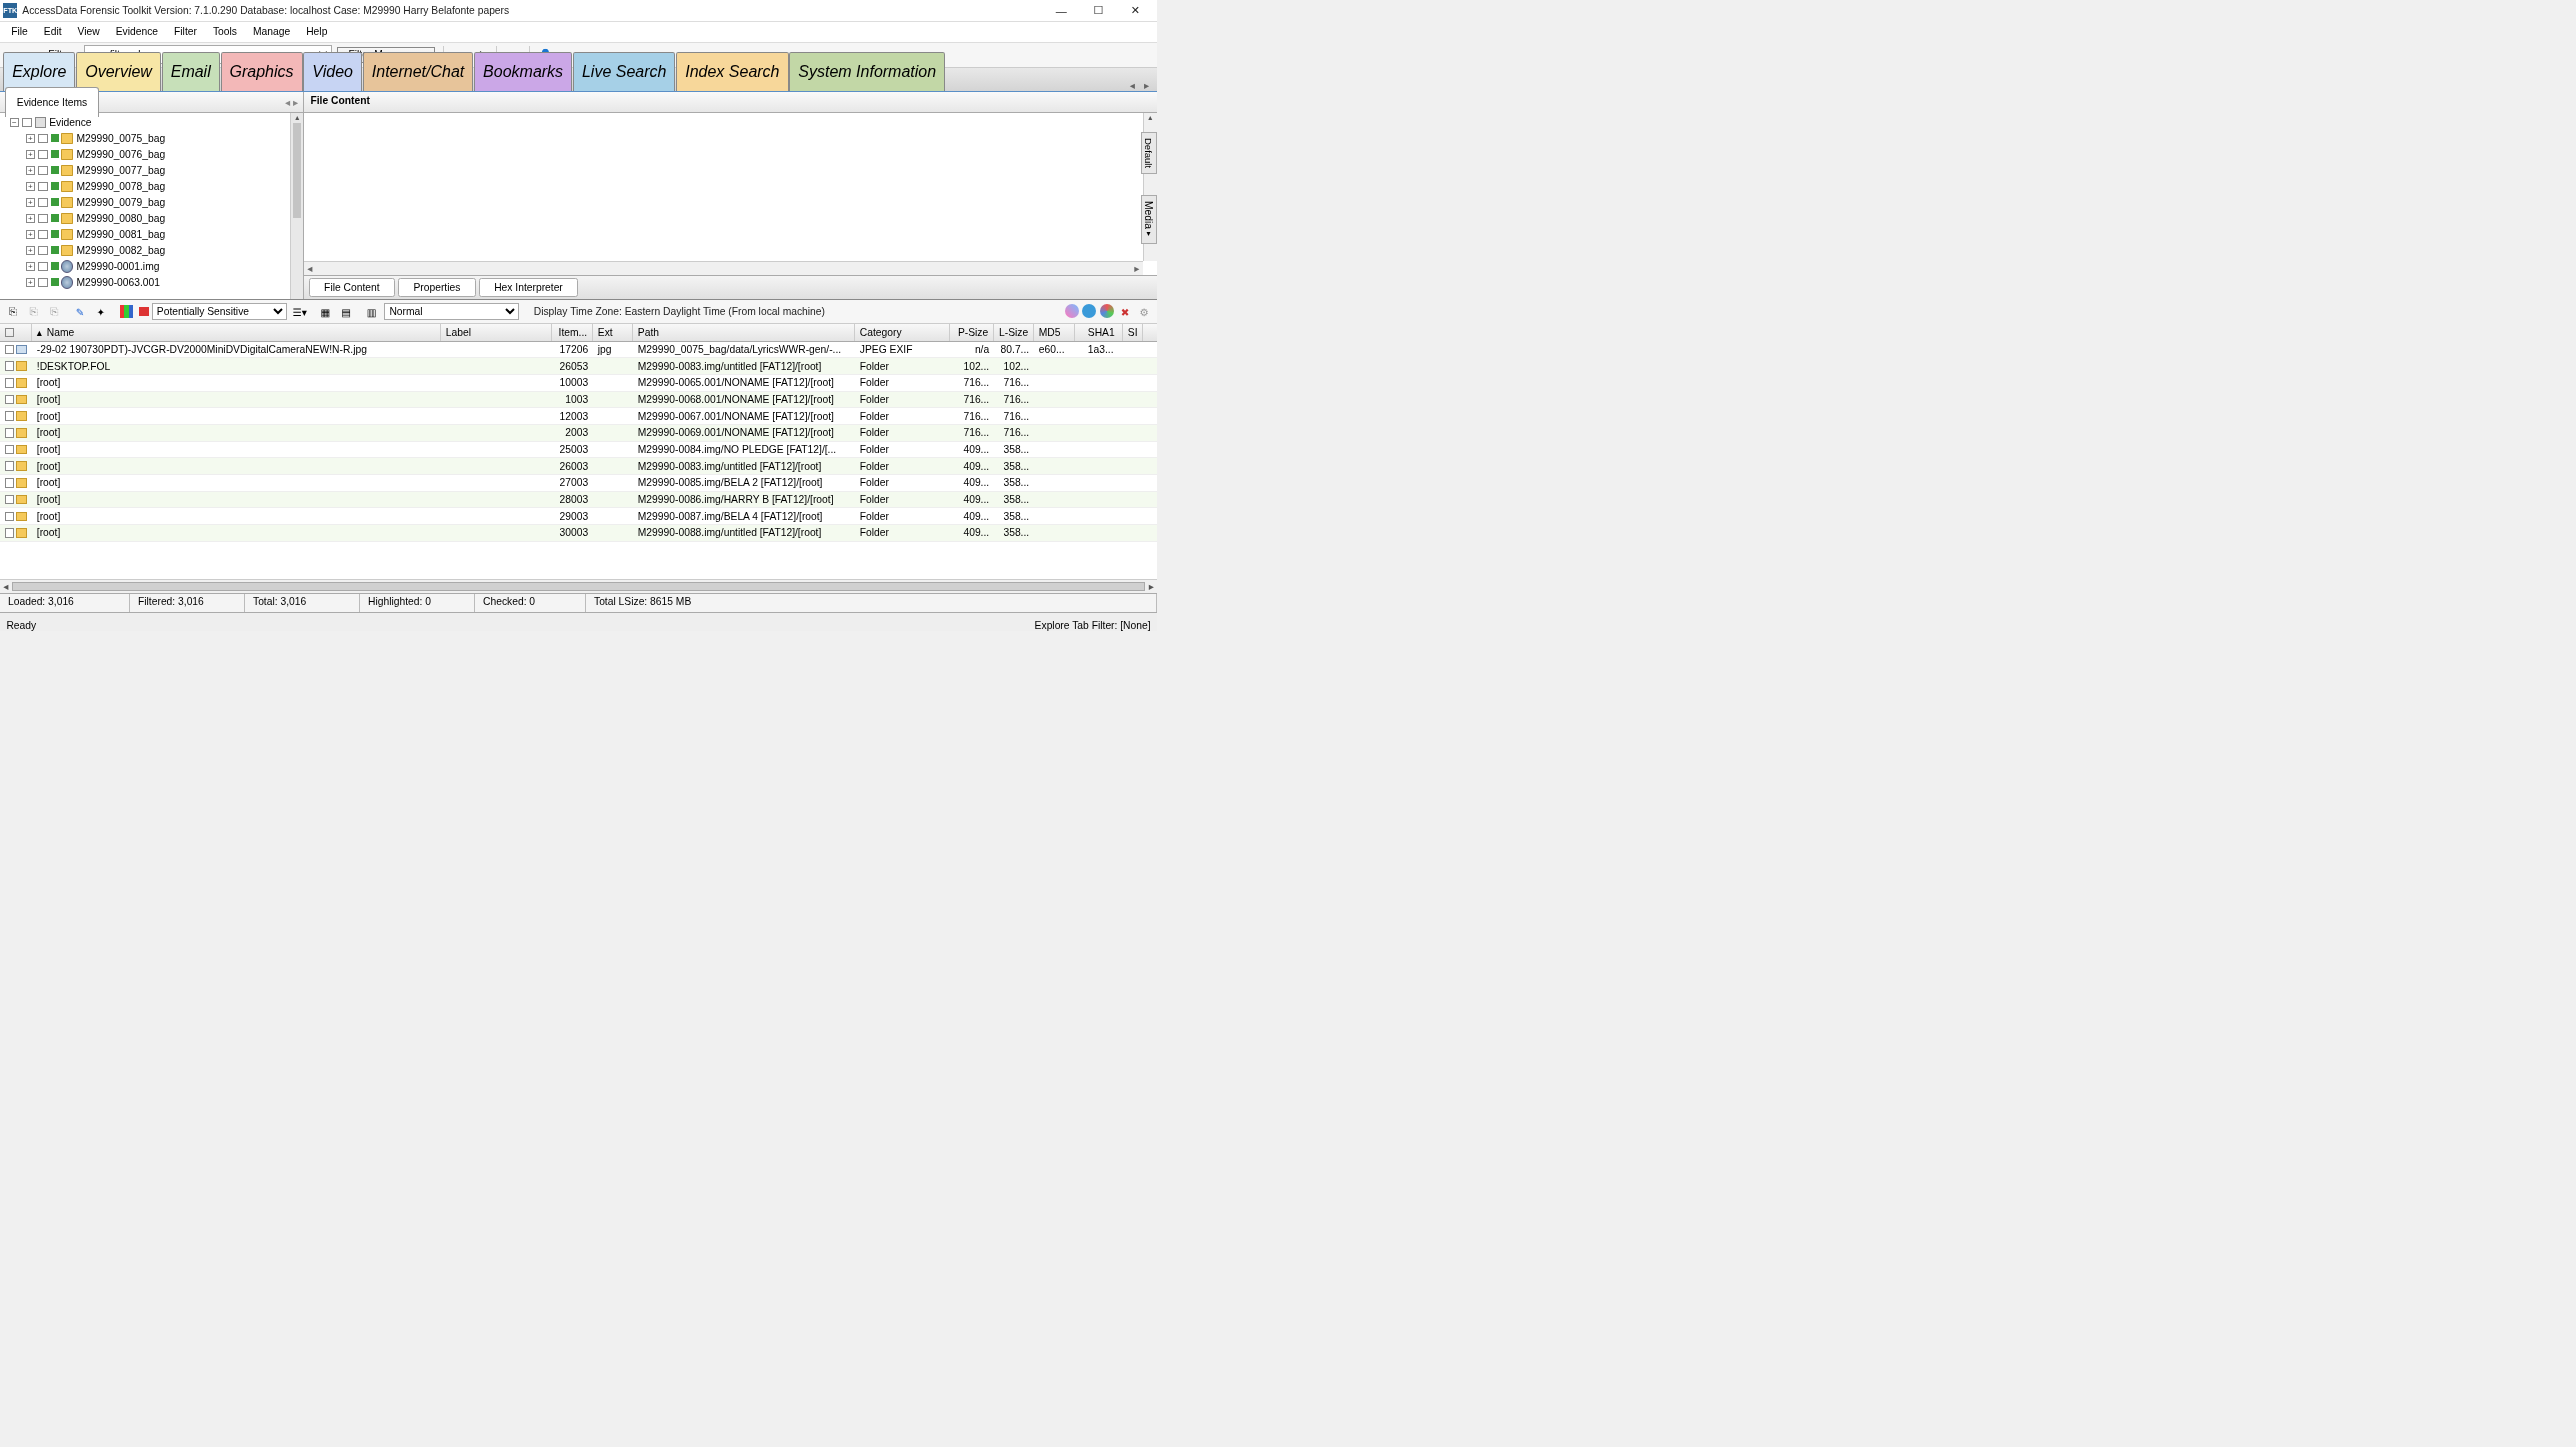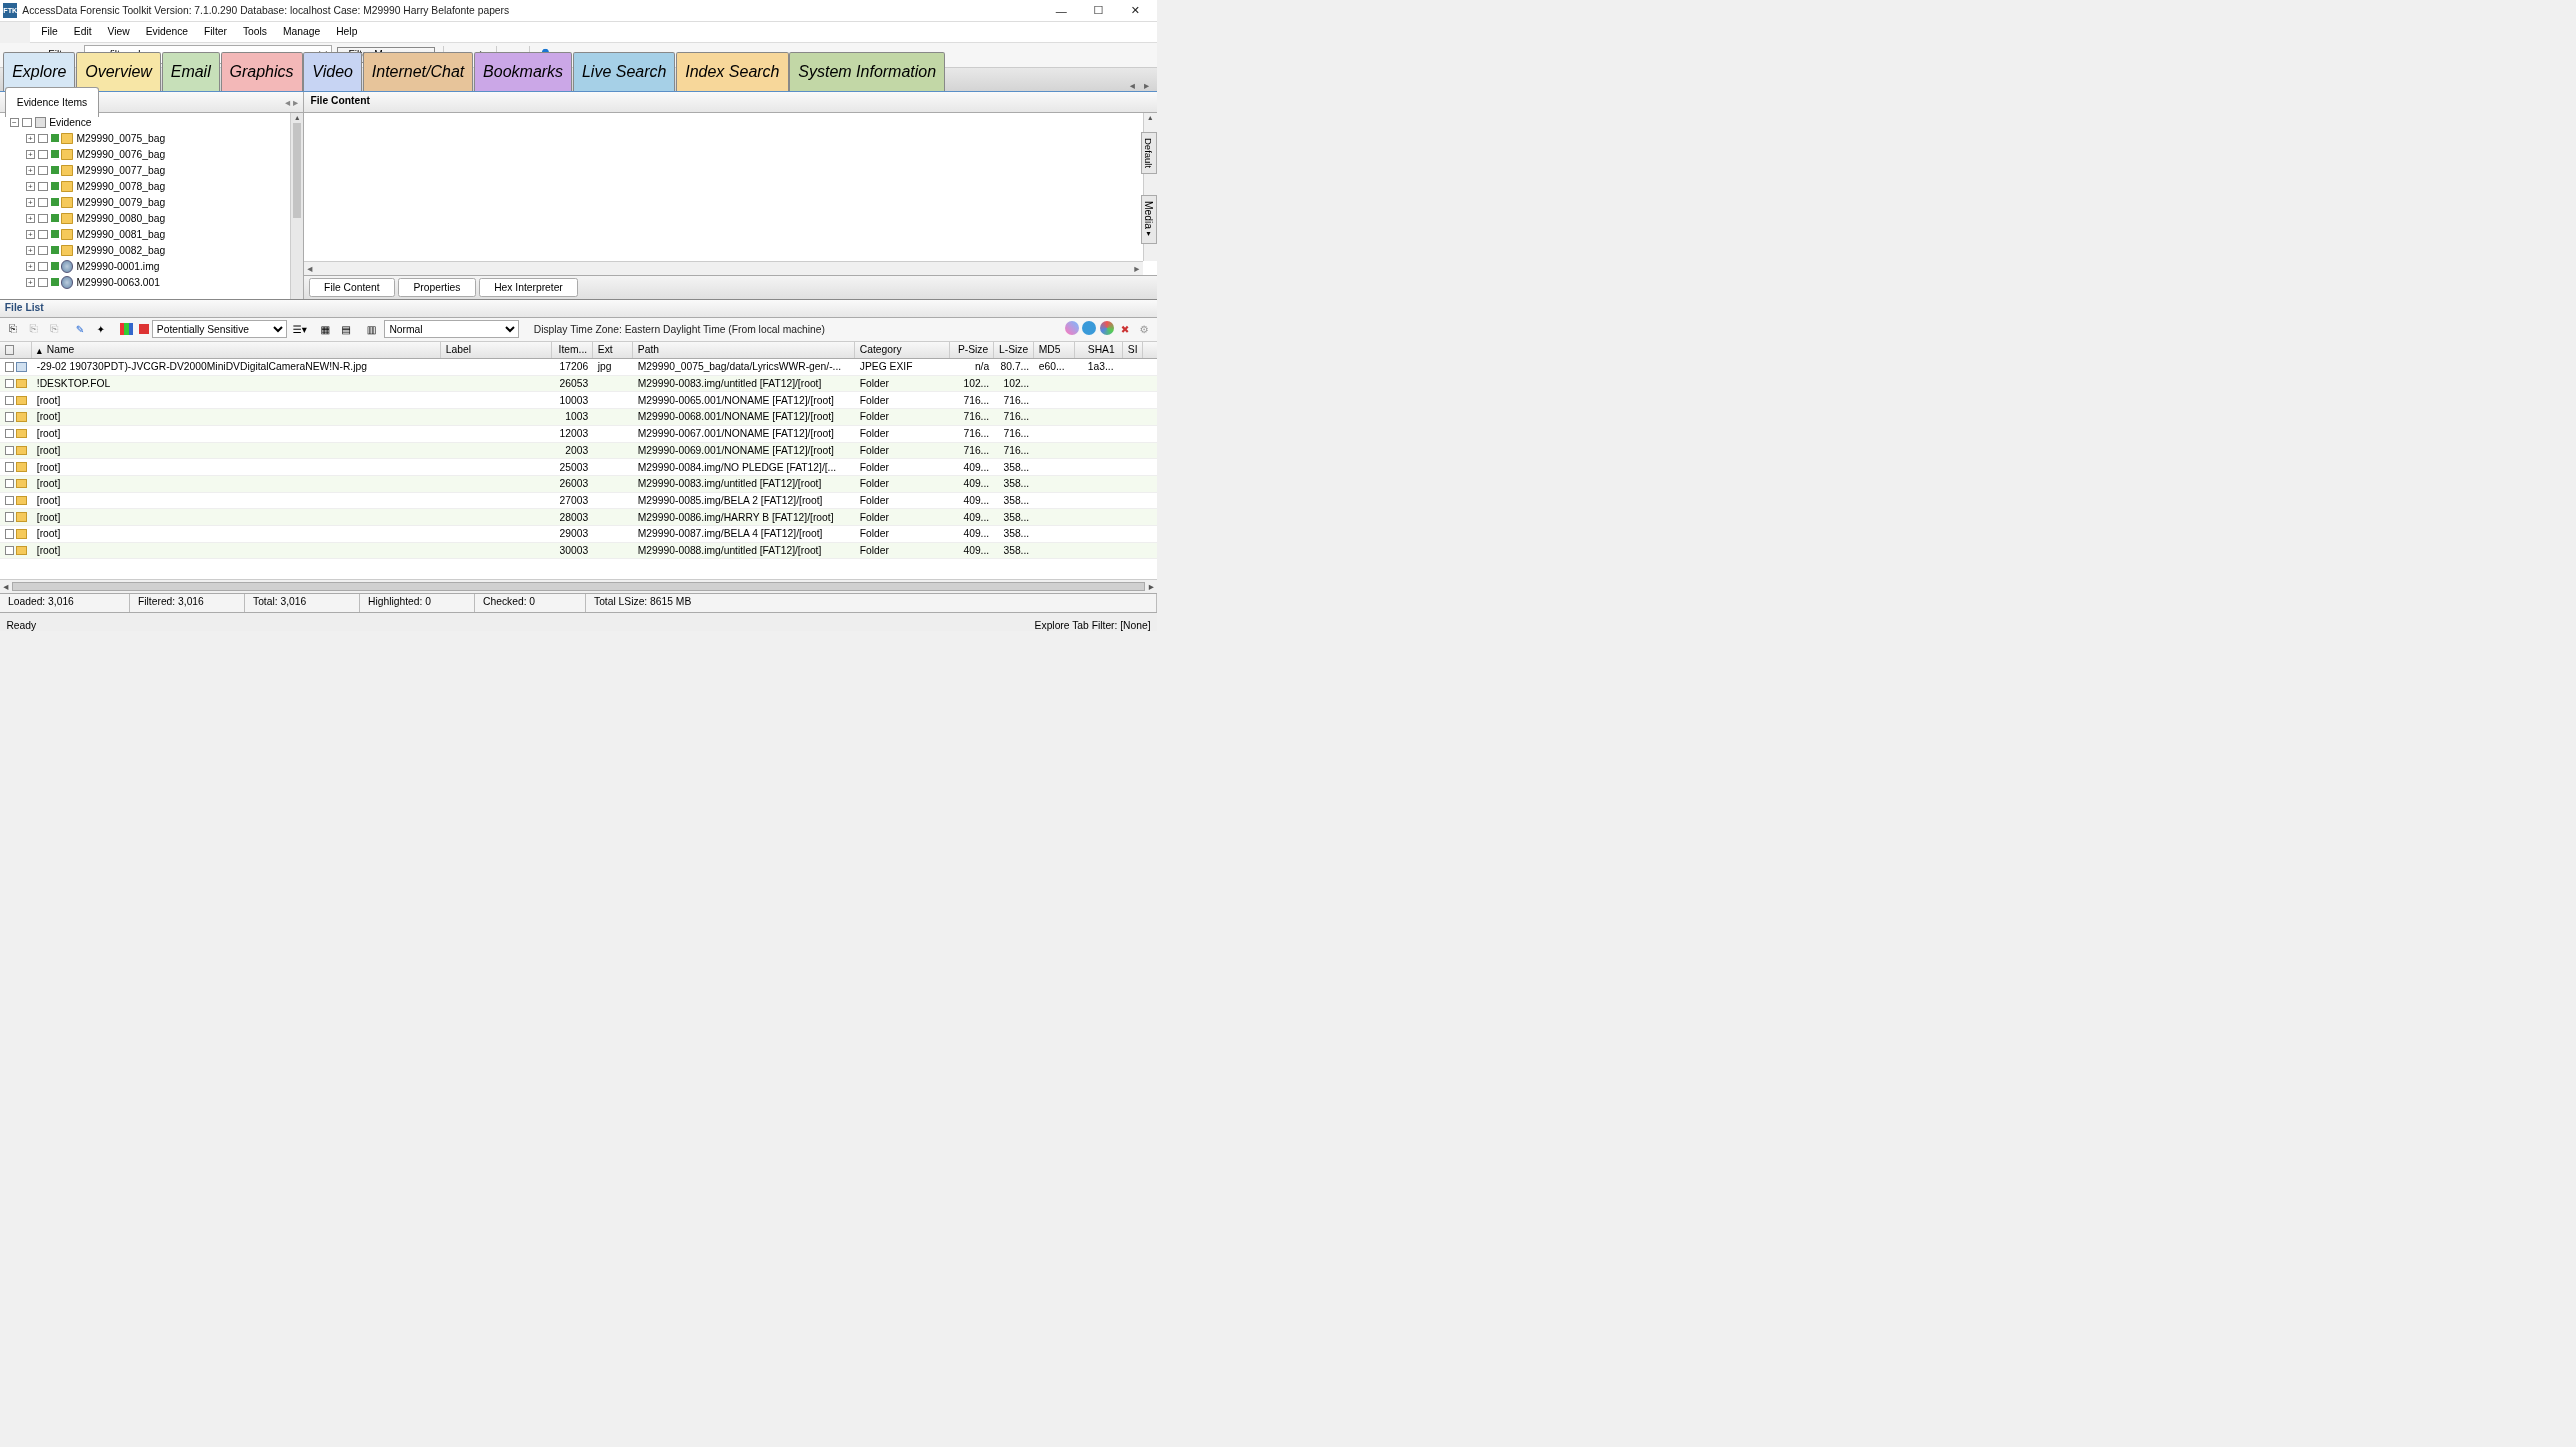--- a/index.html
+++ b/index.html
@@ -5,21 +5,21 @@
 * { box-sizing: border-box; margin: 0; padding: 0; font-family: "Segoe UI", Tahoma, sans-serif; font-size: 10.3px; }
 body { background: #f0f0f0; width: 1157px; height: 652px; overflow: hidden; position: relative; }
 
 
 .titlebar { height: 22px; background: #fff; display: flex; align-items: center; padding: 0 3.2px; border-bottom: 0.8px solid #ddd; }
 .titlebar .app-icon { width: 14.3px; height: 14.3px; background: #2a6496; margin-right: 4.8px; display: flex; align-items: center; justify-content: center; color: #fff; font-size: 7.2px; font-weight: bold; }
 .titlebar .title-text { flex: 1; color: #222; }
 .winbtn { width: 37px; height: 22px; display: flex; align-items: center; justify-content: center; font-size: 11px; color: #222; cursor: default; }
 
 
-.menubar { height: 20.7px; background: #fff; display: flex; align-items: center; padding: 0 3.2px; border-bottom: 0.8px solid #ddd; margin-left: 30px; }
+.menubar { height: 20.7px; background: #fff; display: flex; align-items: center; padding: 0 3.2px; border-bottom: 0.8px solid #ddd; }
 .menubar .menu-item { padding: 2.4px 8px; cursor: default; }
 
 
 .filterbar { height: 25.4px; background: #f6f6f6; display: flex; align-items: center; padding: 0 4.8px; border-bottom: 0.8px solid #ccc; gap: 4.8px; }
 .filterbar .arrow-icon { color: #888; padding: 0 4.8px; }
 .filterbar .filter-label { margin-left: 24px; margin-right: 4.8px; }
 .filterbar select { width: 248px; height: 19px; border: 0.8px solid #aaa; background: #fff; padding: 0 3.2px; }
 .filterbar .fm-btn { height: 16px; padding: 1.6px 11px; border: 0.8px solid #888; background: linear-gradient(#f8f8f8,#e4e4e4); cursor: default; }
 .filterbar .sep { width: 0.8px; height: 17.5px; background: #ccc; margin: 0 3.2px; }
 .filterbar .tb-icon { width: 16px; height: 16px; display: flex; align-items: center; justify-content: center; }
@@ -282,21 +282,20 @@
     <div class="side-tab st2"><span>Media</span><span class="dd">▾</span></div>
     <div class="fc-bottom-tabs" id="fcbottom">
         <div class="btab">File Content</div>
         <div class="btab">Properties</div>
         <div class="btab">Hex Interpreter</div>
       </div>
   </div>
 </div>
 
 <div class="filelist-panel">
-  <div class="fl-header">File List</div>
   <div class="fl-toolbar">
     <span class="tico">⎘</span>
     <span class="tico" style="opacity:.4">⎘</span>
     <span class="tico" style="opacity:.4">⎘</span>
     <span class="sep"></span>
     <span class="tico" style="color:#2a6cd6">✎</span>
     <span class="tico">✦</span>
     <span class="sep"></span>
     <span class="tico">
         <span style="display:inline-block;width:12.7px;height:12.7px;background:linear-gradient(90deg,#e33 33%,#3c3 33% 66%,#36c 66%)"></span>

